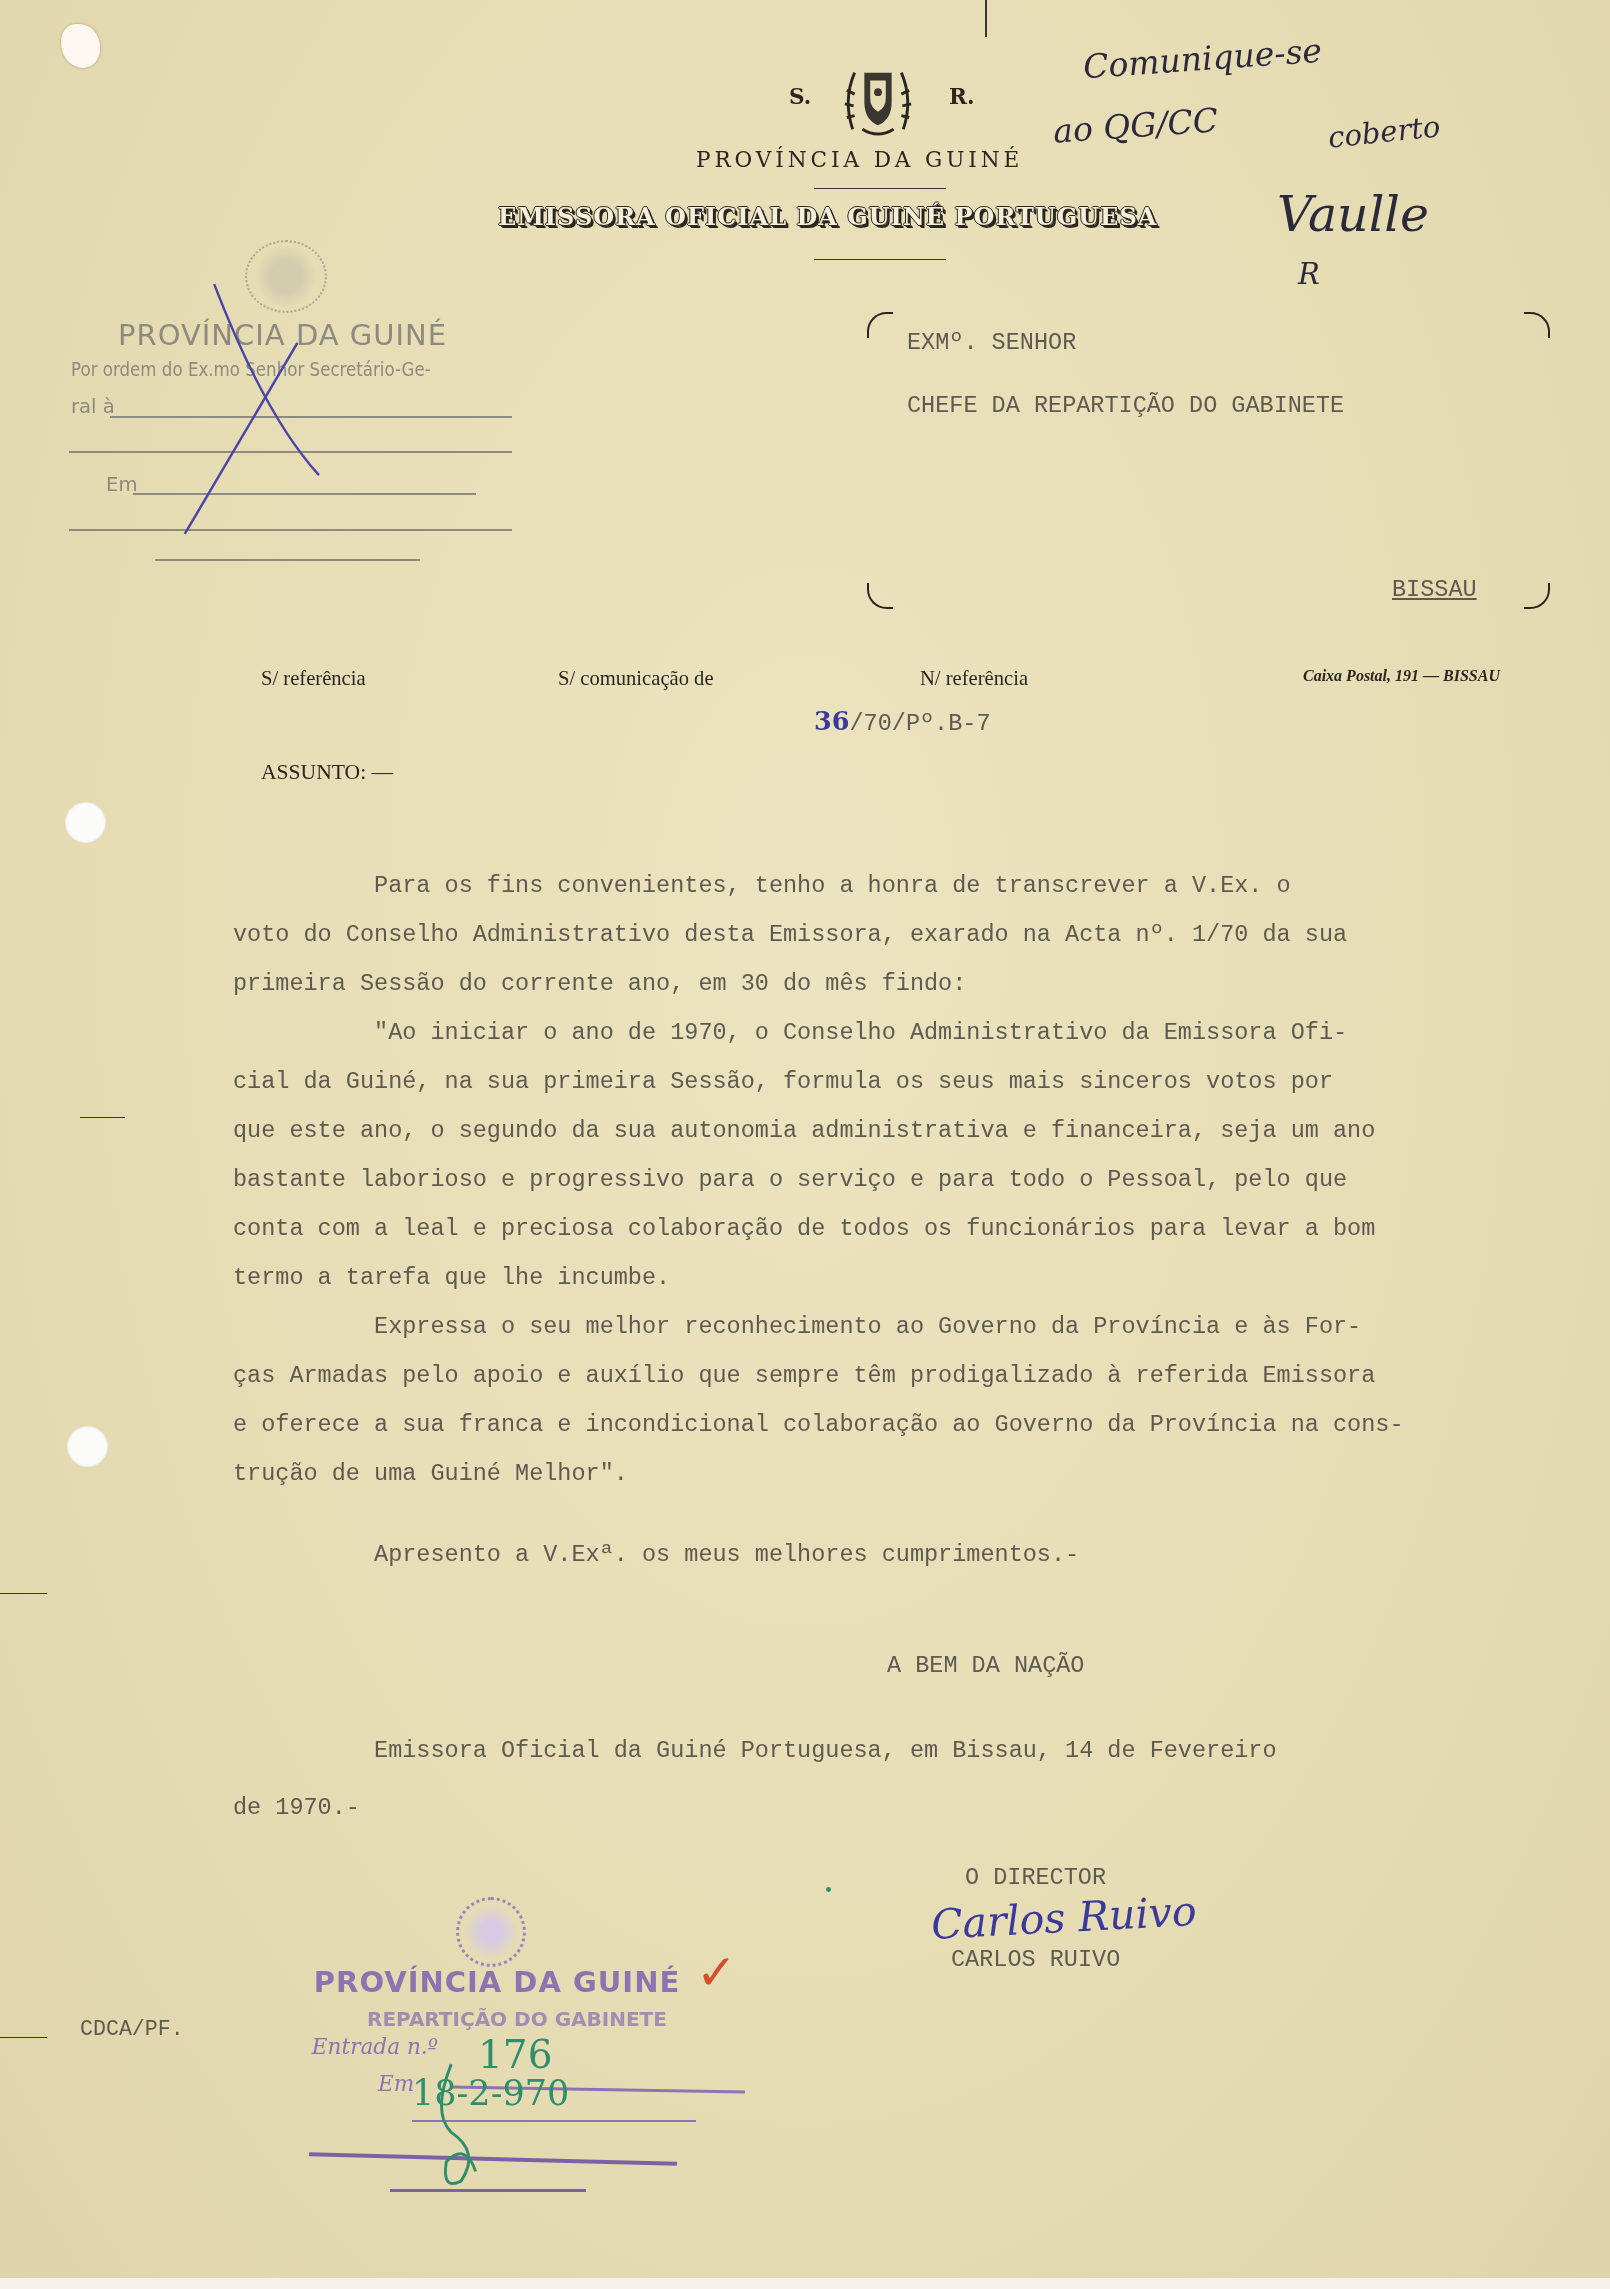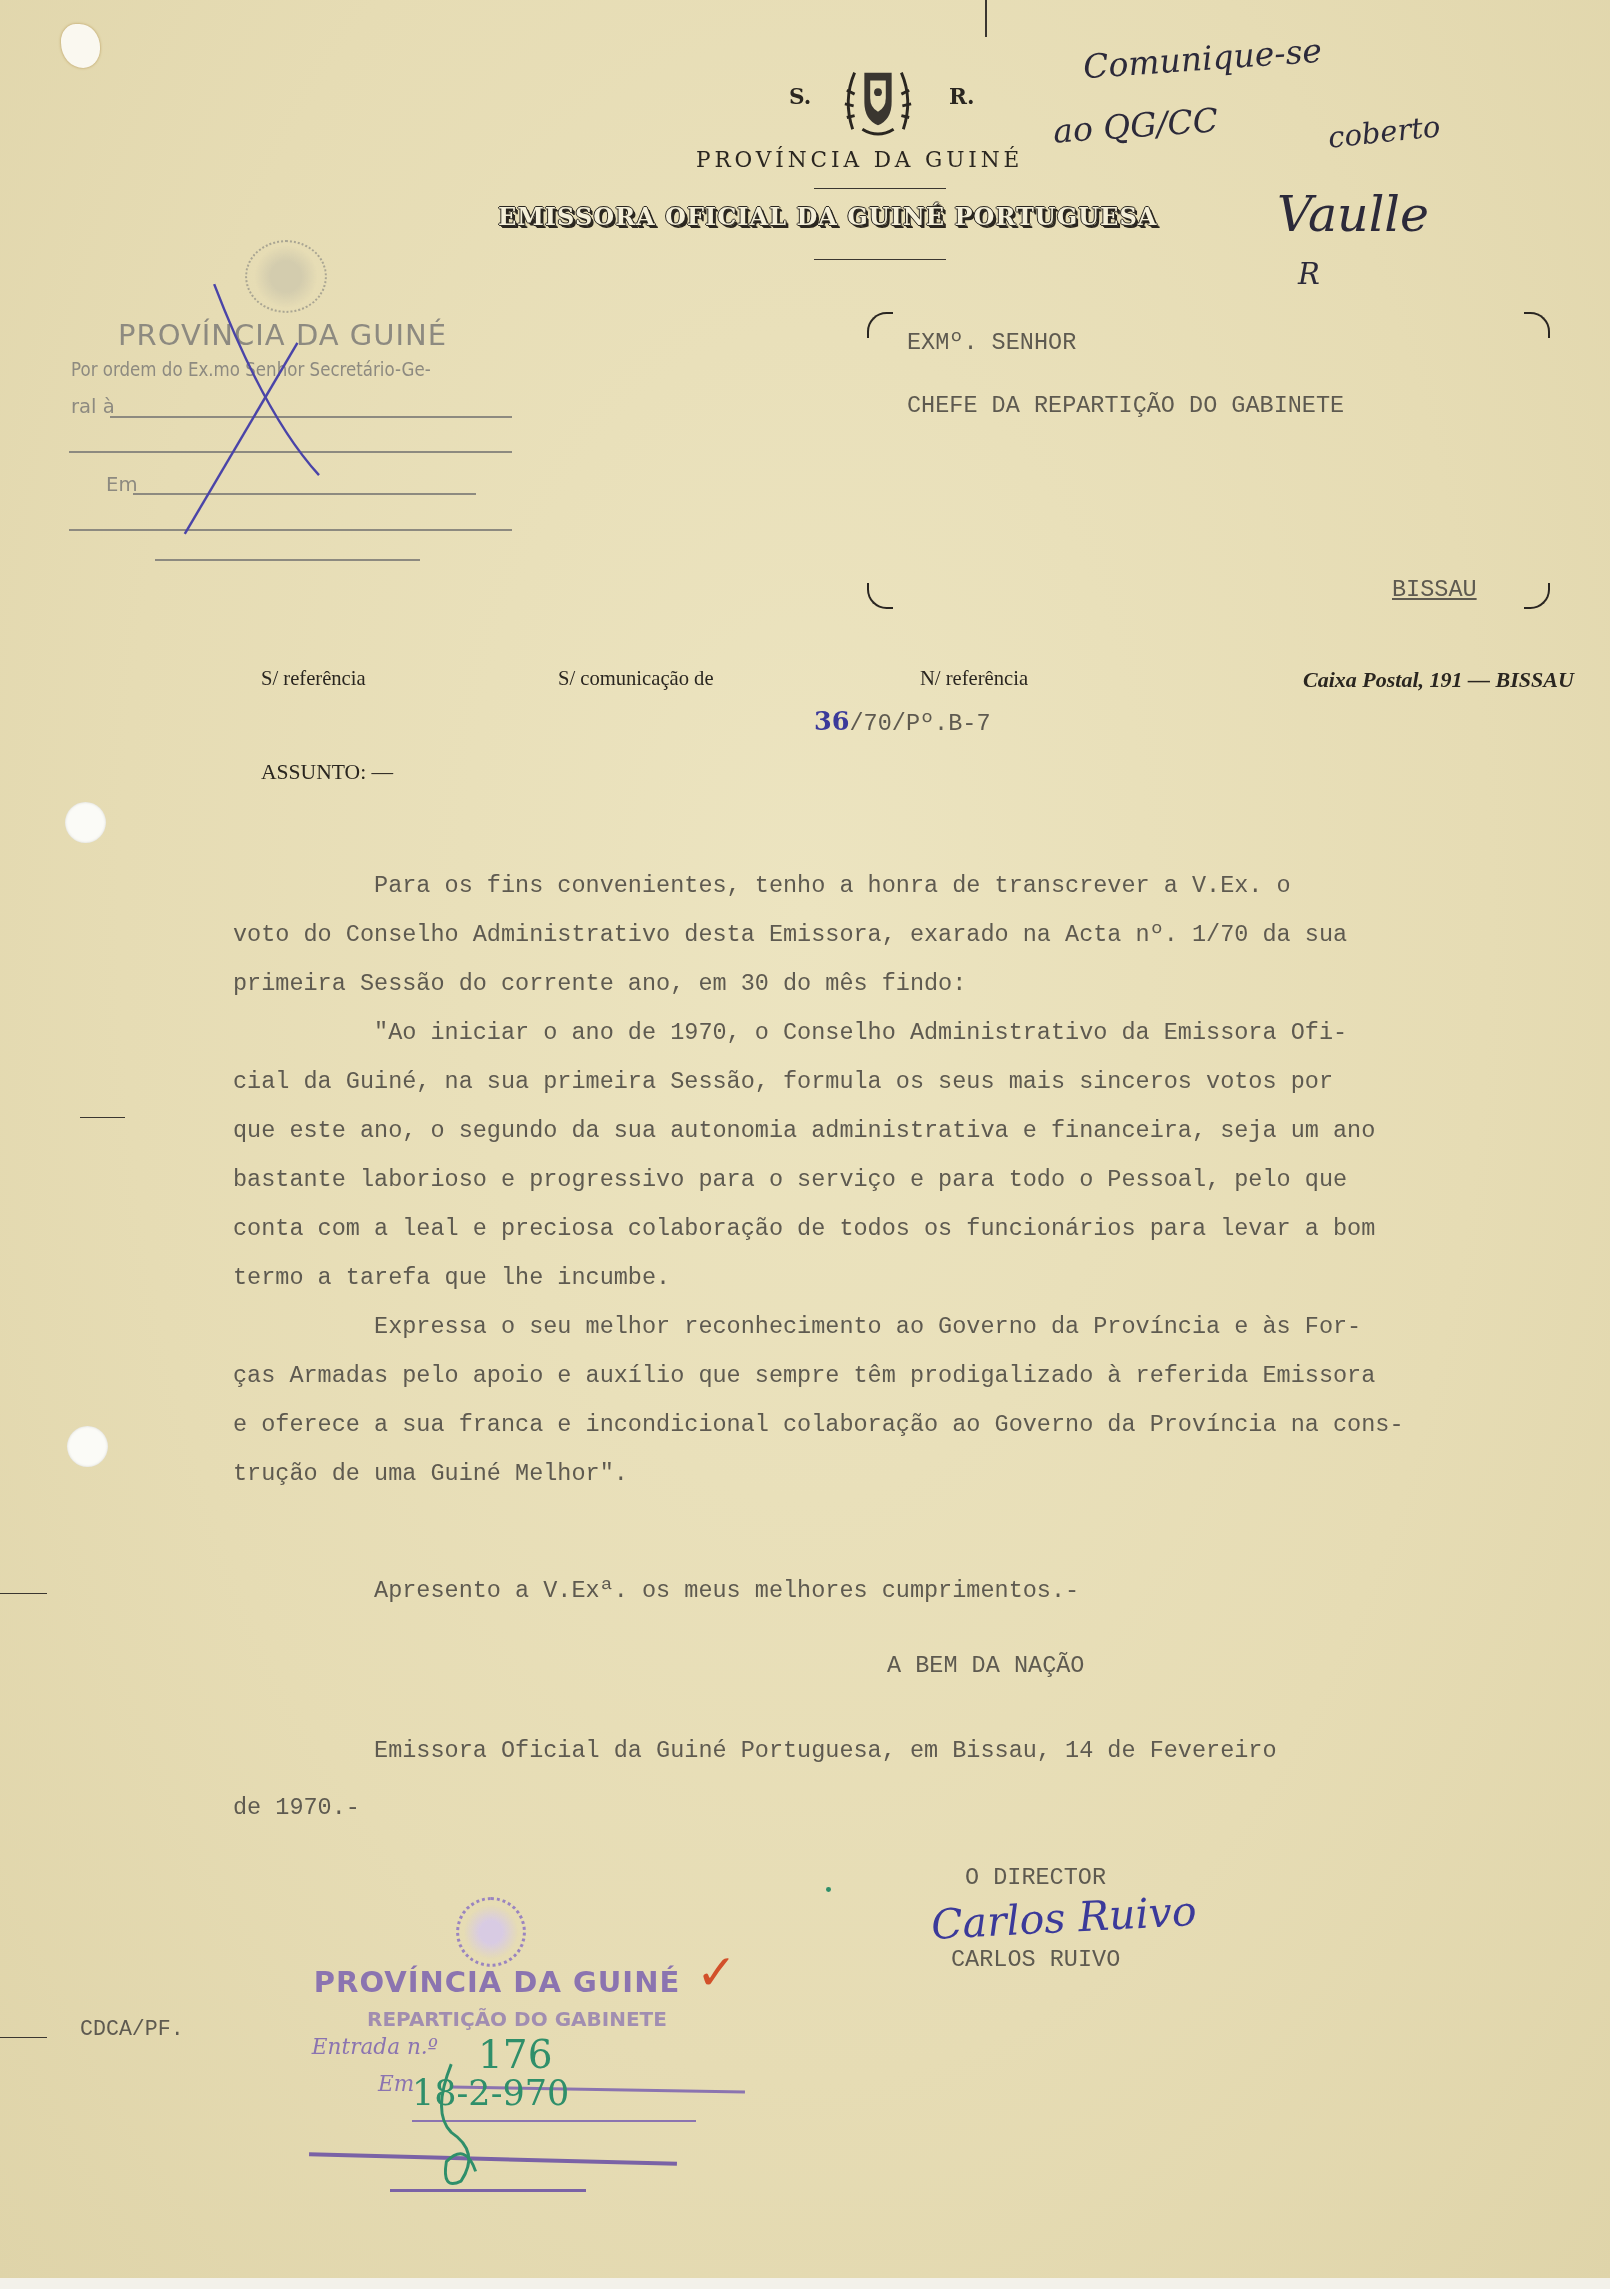--- a/index.html
+++ b/index.html
@@ -87,21 +87,21 @@
   <div class="bracket" style="left:867px;top:583px;border-bottom-width:2.9px;border-left-width:2.9px;border-bottom-left-radius:19.6px;"></div>
   <div class="bracket" style="left:1524px;top:583px;border-bottom-width:2.9px;border-right-width:2.9px;border-bottom-right-radius:19.6px;"></div>
 
   <div class="abs mono" style="left:907px;top:329px;font-size:23.5px;">EXMº. SENHOR</div>
   <div class="abs mono" style="left:907px;top:392px;font-size:23.5px;">CHEFE DA REPARTIÇÃO DO GABINETE</div>
   <div class="abs mono" style="left:1392px;top:576px;font-size:23.5px;text-decoration:underline;">BISSAU</div>
 
   <div class="abs sserif" style="left:213px;top:667px;font-size:20.6px;color:#2a2620;">S/ referência</div>
   <div class="abs sserif" style="left:510px;top:667px;font-size:20.6px;color:#2a2620;">S/ comunicação de</div>
   <div class="abs sserif" style="left:872px;top:667px;font-size:20.6px;color:#2a2620;">N/ referência</div>
-  <div class="abs sserif" style="left:1255px;top:667px;font-size:22px;font-style:italic;font-weight:bold;color:#2a2620;">Caixa Postal, 191 — BISSAU</div>
+  <div class="abs sserif" style="left:1255px;top:667px;font-size:16px;font-style:italic;font-weight:bold;color:#2a2620;">Caixa Postal, 191 — BISSAU</div>
 
   <div class="abs" style="left:814px;top:706px;font-size:25.5px;">
     <span class="hand" style="color:#3b3a9a;font-style:normal;font-weight:bold;">36</span><span class="mono" style="font-size:23.5px;">/70/Pº.B-7</span>
   </div>
 
   <div class="abs sserif" style="left:213px;top:760px;font-size:21.6px;color:#2a2620;">ASSUNTO: —</div>
 
   <div class="body-line mono" style="top:872px;">          Para os fins convenientes, tenho a honra de transcrever a V.Ex. o</div>
   <div class="body-line mono" style="top:921px;">voto do Conselho Administrativo desta Emissora, exarado na Acta nº. 1/70 da sua</div>
   <div class="body-line mono" style="top:970px;">primeira Sessão do corrente ano, em 30 do mês findo:</div>
@@ -109,21 +109,21 @@
   <div class="body-line mono" style="top:1068px;font-family:Liberation Mono, monospace;">cial da Guiné, na sua primeira Sessão, formula os seus mais sinceros votos por</div>
   <div class="body-line mono" style="top:1117px;">que este ano, o segundo da sua autonomia administrativa e financeira, seja um ano</div>
   <div class="body-line mono" style="top:1166px;">bastante laborioso e progressivo para o serviço e para todo o Pessoal, pelo que</div>
   <div class="body-line mono" style="top:1215px;">conta com a leal e preciosa colaboração de todos os funcionários para levar a bom</div>
   <div class="body-line mono" style="top:1264px;">termo a tarefa que lhe incumbe.</div>
   <div class="body-line mono" style="top:1313px;">          Expressa o seu melhor reconhecimento ao Governo da Província e às For-</div>
   <div class="body-line mono" style="top:1411px;">e oferece a sua franca e incondicional colaboração ao Governo da Província na cons-</div>
   <div class="body-line mono" style="top:1362px;">ças Armadas pelo apoio e auxílio que sempre têm prodigalizado à referida Emissora</div>
   <div class="body-line mono" style="top:1460px;">trução de uma Guiné Melhor".</div>
 
-  <div class="body-line mono" style="top:1541px;margin-top:36px;">          Apresento a V.Exª. os meus melhores cumprimentos.-</div>
+  <div class="body-line mono" style="top:1541px;">          Apresento a V.Exª. os meus melhores cumprimentos.-</div>
   <div class="abs mono" style="left:887px;top:1652px;font-size:23.5px;">A BEM DA NAÇÃO</div>
   <div class="body-line mono" style="top:1737px;">          Emissora Oficial da Guiné Portuguesa, em Bissau, 14 de Fevereiro</div>
   <div class="body-line mono" style="top:1794px;">de 1970.-</div>
 
   <div class="abs" style="left:826px;top:1887px;width:4.9px;height:4.9px;border-radius:50%;background:#2f8f6a;"></div>
   <div class="abs mono" style="left:965px;top:1864px;font-size:23.5px;">O DIRECTOR</div>
   <div class="abs hand" style="left:931px;top:1894px;font-size:41px;color:#3b3a9a;transform:rotate(-3deg);">Carlos Ruivo</div>
   <div class="abs mono" style="left:951px;top:1946px;font-size:23.5px;">CARLOS RUIVO</div>
 
   <div class="abs mono" style="left:80px;top:2017px;font-size:21.6px;">CDCA/PF.</div>

